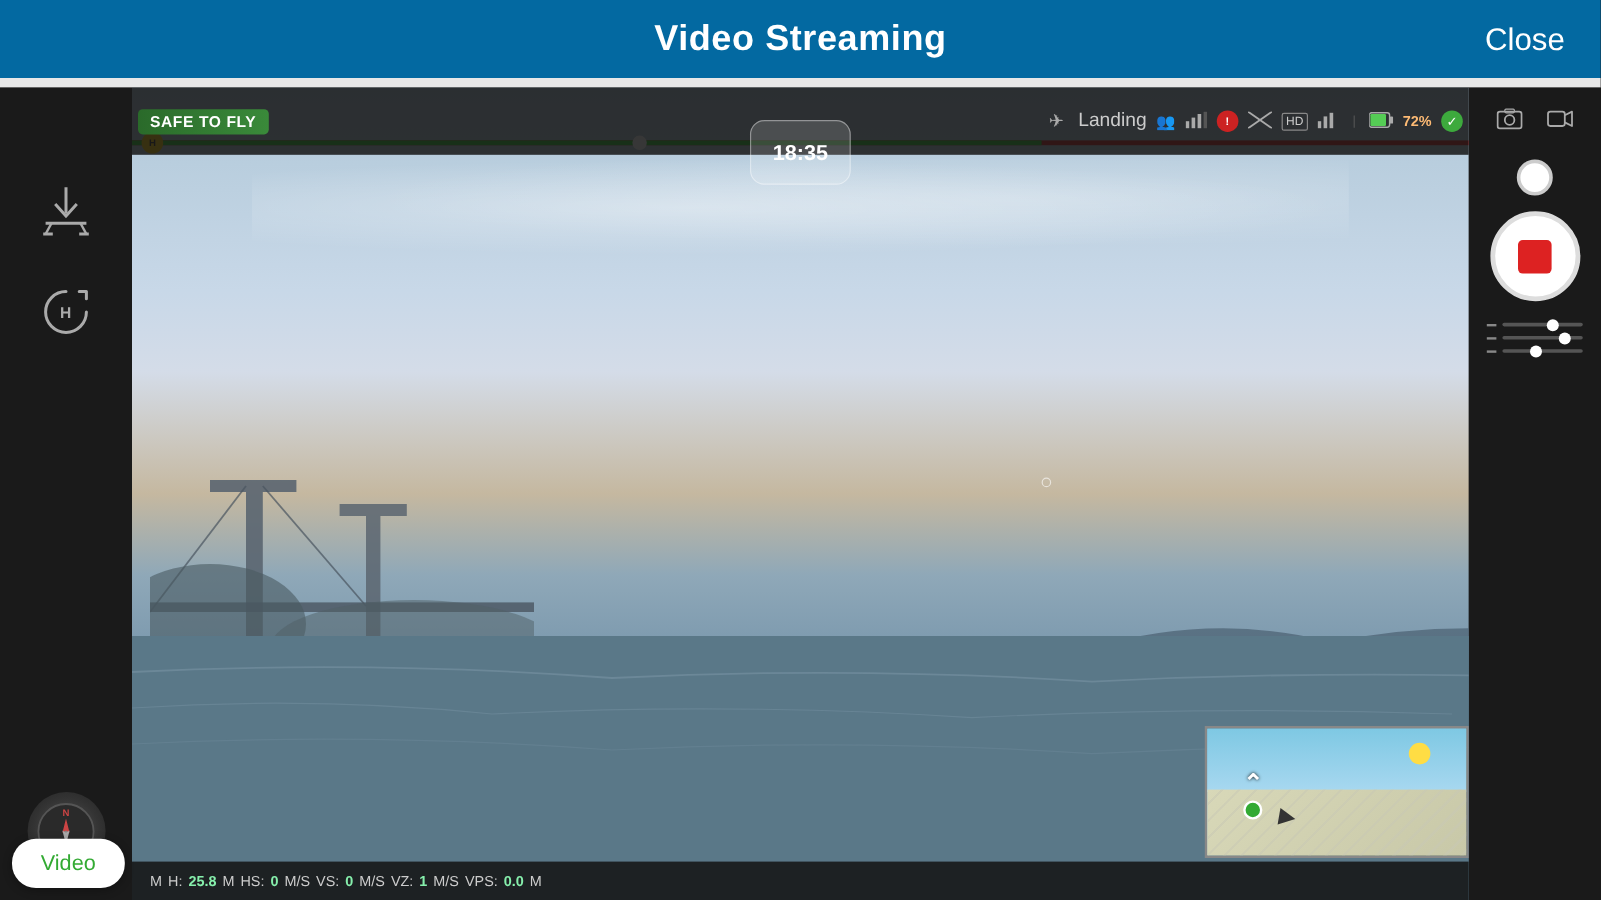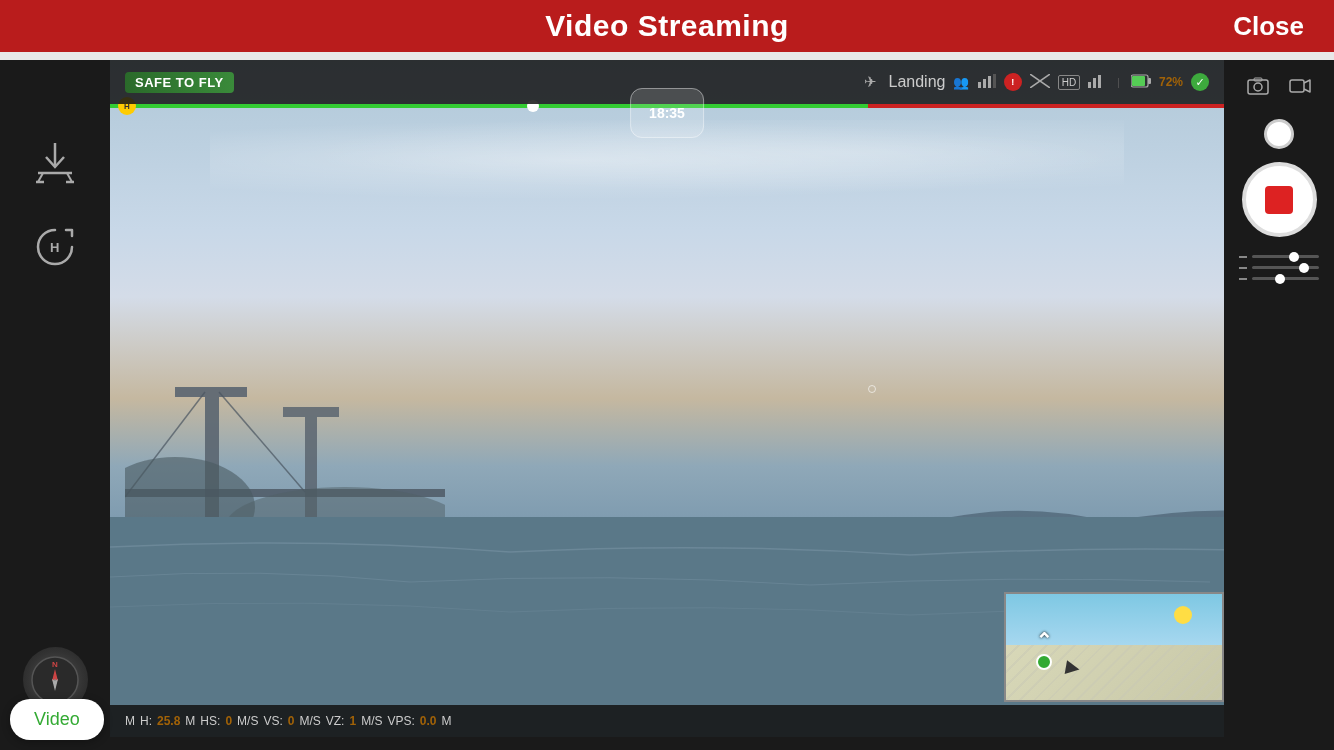--- a/index.html
+++ b/index.html
@@ -7,41 +7,41 @@
       width: 1334px;
       height: 750px;
       overflow: hidden;
       background: #1a1a1a;
       font-family: -apple-system, BlinkMacSystemFont, 'Helvetica Neue', Arial, sans-serif;
     }
 
     
     .header {
       width: 100%;
-      height: 52px;
-      background: #b91c1c;
+      height: 65px;
+      background: #0369a1;
       display: flex;
       align-items: center;
       justify-content: center;
       position: relative;
     }
     .header-title {
       font-size: 30px;
       font-weight: 700;
       color: #fff;
       letter-spacing: 0.5px;
     }
     .close-btn {
       position: absolute;
       right: 30px;
       top: 50%;
       transform: translateY(-50%);
       font-size: 26px;
       color: #fff;
-      font-weight: 700;
+      font-weight: 400;
       background: none;
       border: none;
       cursor: pointer;
     }
 
     
     .separator {
       width: 100%;
       height: 8px;
       background: #e8e8e8;
@@ -139,25 +139,25 @@
       height: 220px;
       background: linear-gradient(180deg, #5a7888 0%, #4a6878 40%, #3a5868 100%);
     }
 
     
     .hud-bar {
       position: absolute;
       top: 0;
       left: 0;
       right: 0;
-      height: 44px;
+      height: 56px;
       background: rgba(20, 20, 20, 0.85);
       display: flex;
       align-items: center;
-      padding: 0 15px;
+      padding: 0 5px;
       z-index: 10;
     }
 
     .safe-to-fly {
       background: linear-gradient(90deg, #2a6a2a, #3a8a3a);
       color: #fff;
       font-size: 13px;
       font-weight: 700;
       padding: 3px 10px;
       border-radius: 4px;
@@ -186,21 +186,21 @@
     .hd-badge {
       background: transparent;
       border: 1px solid #888;
       color: #ccc;
       font-size: 10px;
       padding: 1px 3px;
       border-radius: 2px;
     }
 
     .battery-green {
-      color: #a16207;
+      color: #fdba74;
       font-weight: 700;
       font-size: 12px;
     }
 
     .green-check {
       width: 18px;
       height: 18px;
       background: #3daa3d;
       border-radius: 50%;
       display: flex;
@@ -208,21 +208,21 @@
       justify-content: center;
       color: #fff;
       font-size: 11px;
     }
 
     .time-pill {
       background: rgba(255,255,255,0.15);
       border: 1px solid rgba(255,255,255,0.4);
       border-radius: 12px;
       color: #fff;
-      font-size: 14px;
+      font-size: 18px;
       font-weight: 600;
       padding: 16px 18px;
     }
 
     
     .telemetry-bar {
       position: absolute;
       bottom: 0;
       left: 0;
       right: 0;
@@ -235,21 +235,21 @@
       z-index: 10;
     }
 
     .tele-item {
       color: #ccc;
       font-size: 12px;
       font-weight: 500;
     }
 
     .tele-value {
-      color: #a16207;
+      color: #86efac;
       font-size: 12px;
       font-weight: 700;
     }
 
     
     .mini-map {
       position: absolute;
       bottom: 35px;
       right: 0px;
       width: 220px;

